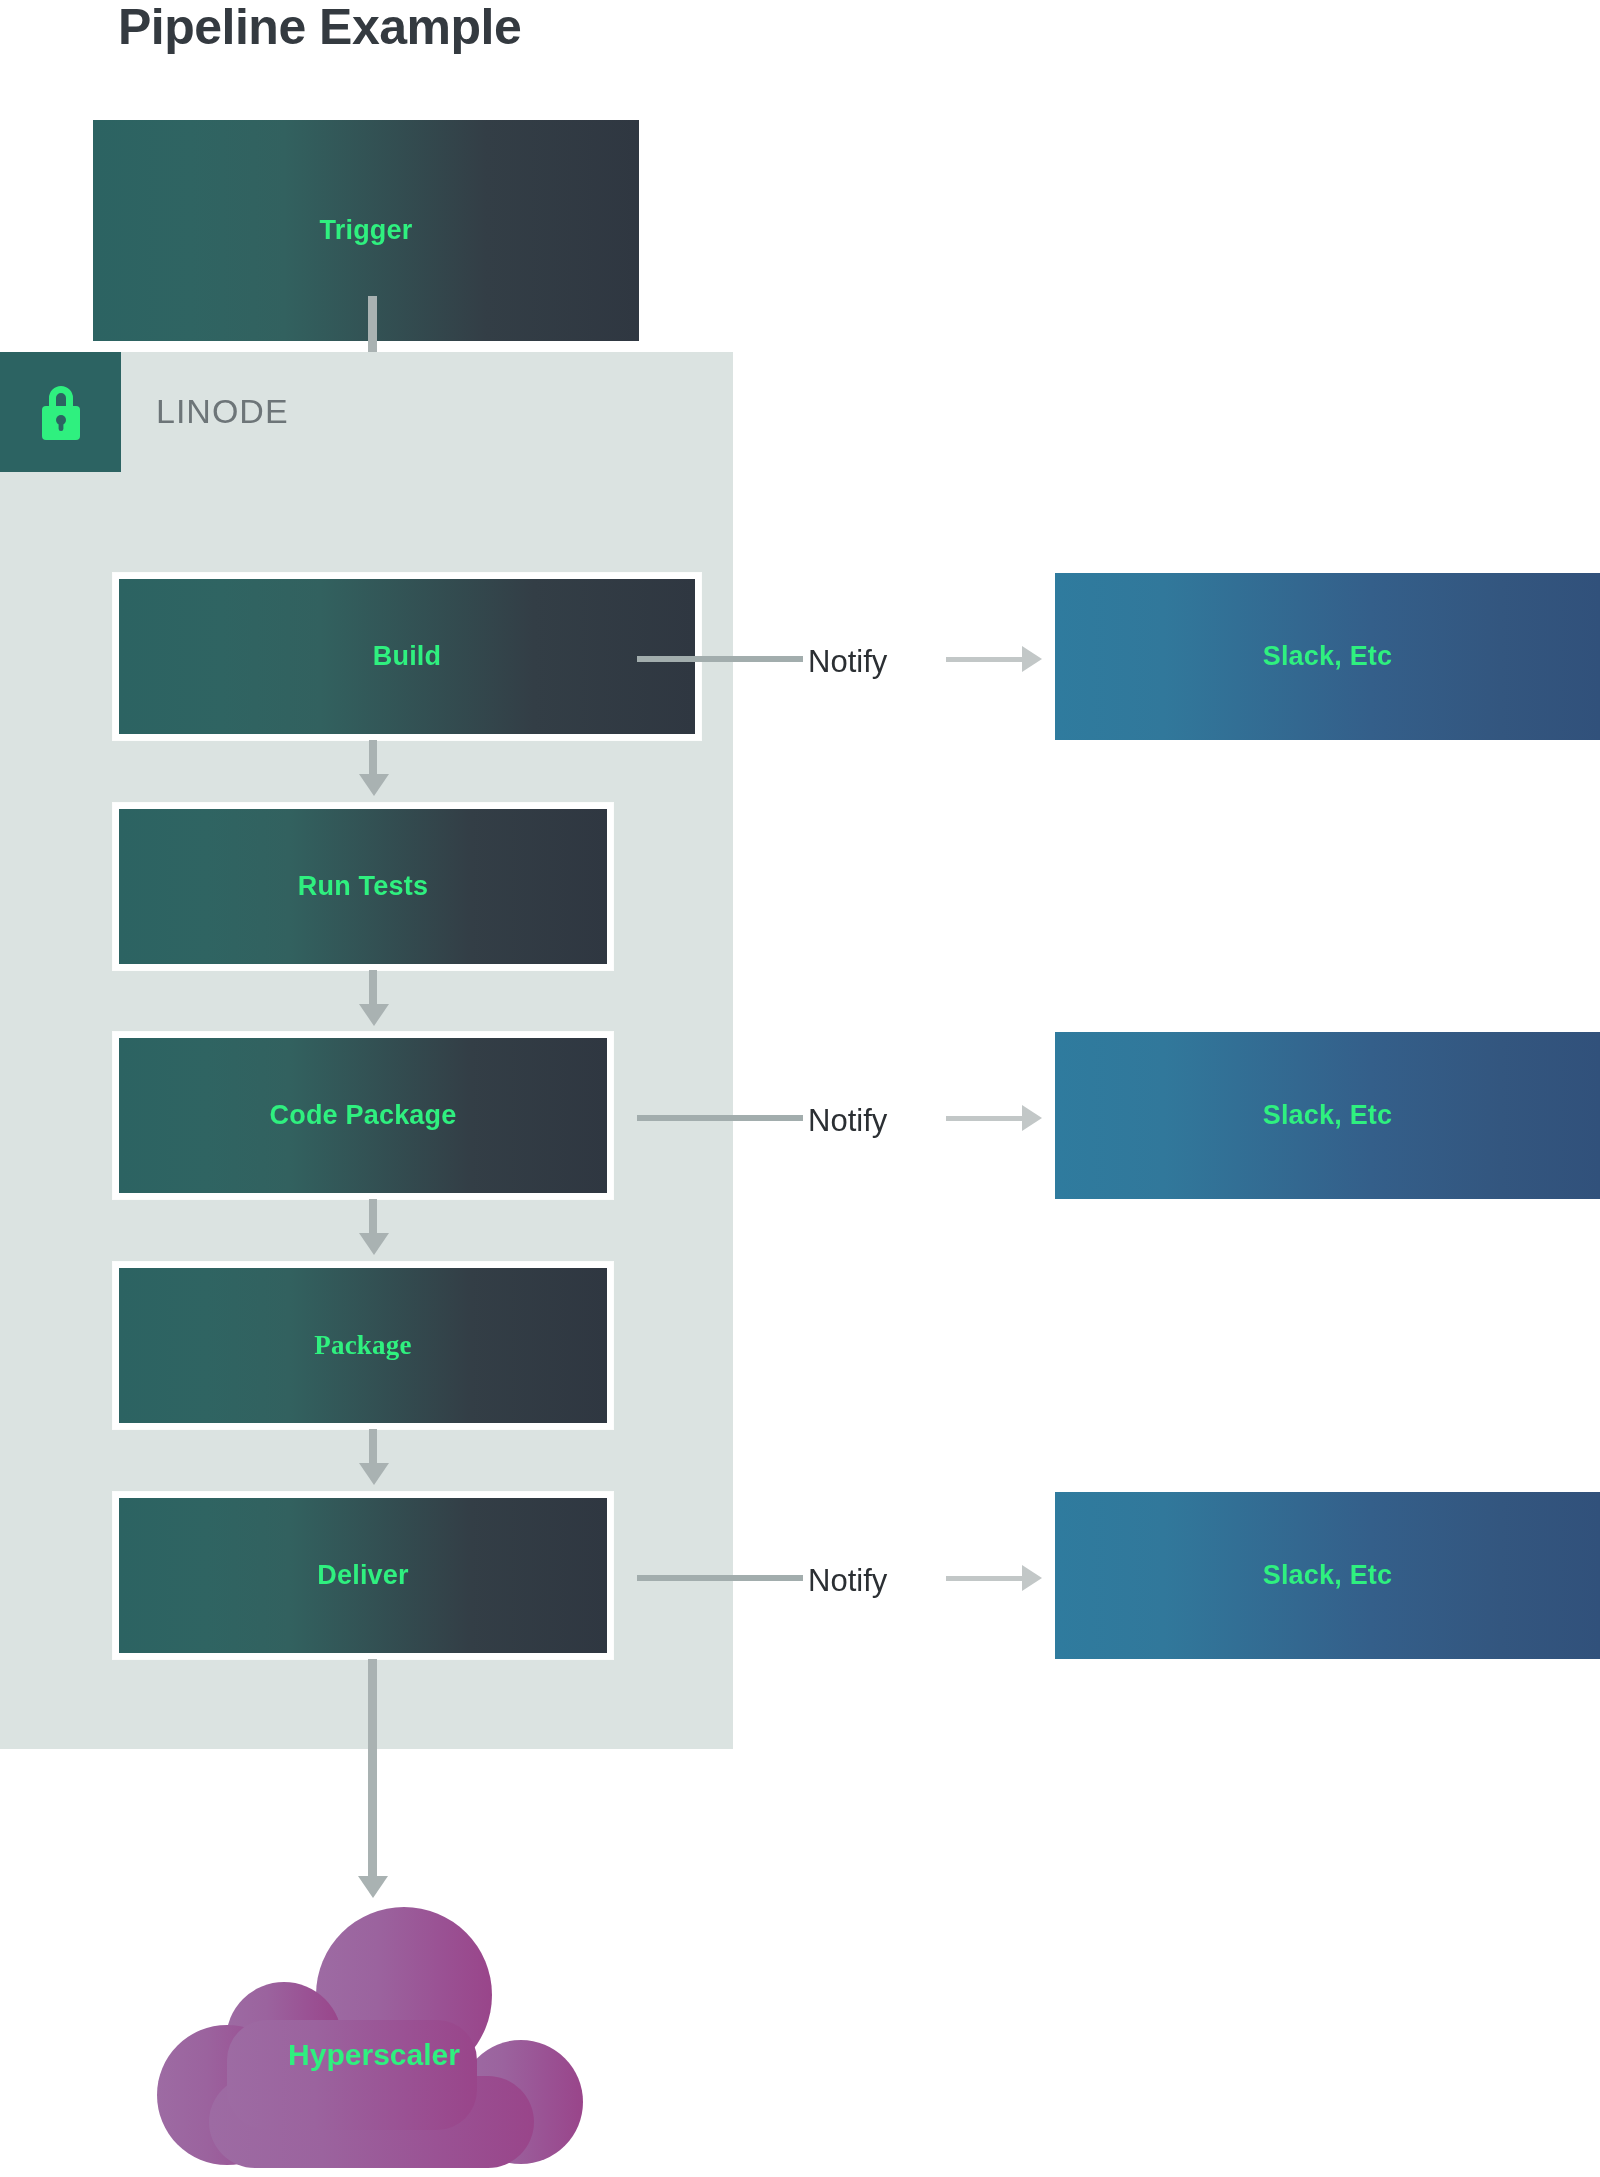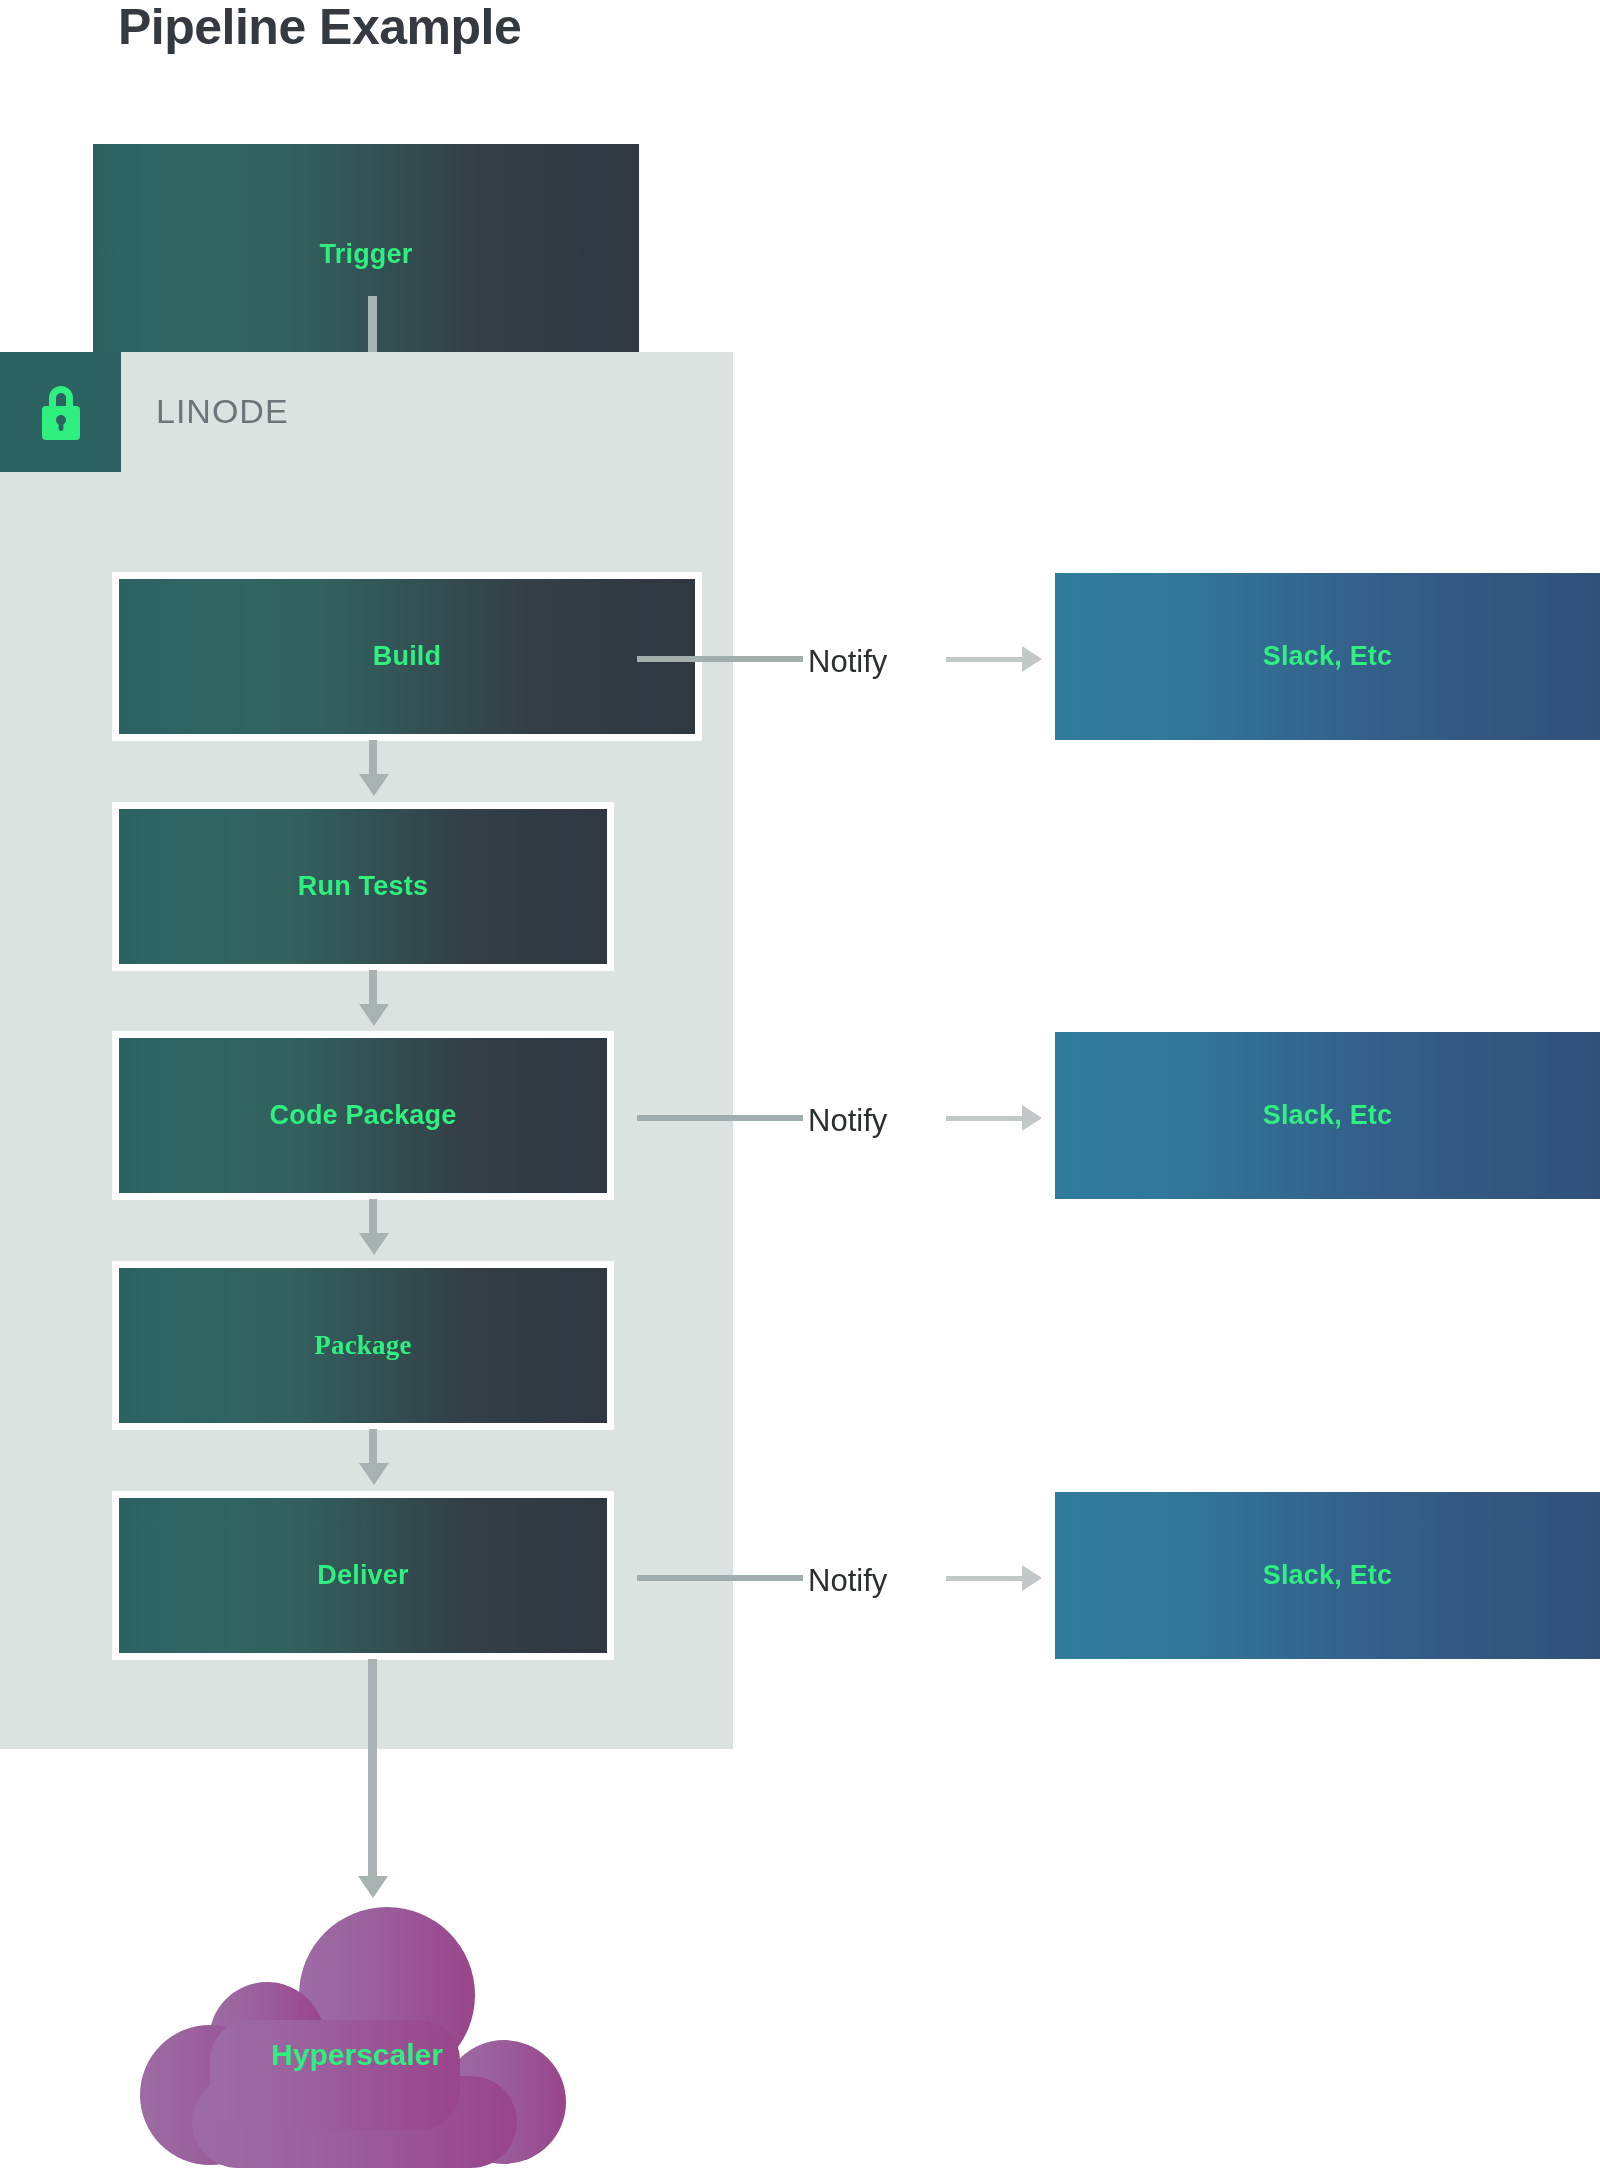--- a/index.html
+++ b/index.html
@@ -50,21 +50,20 @@
     border: 6px solid #ffffff;
     outline: 1px solid rgba(255,255,255,0.9);
   }
 
   
   #trigger-box {
     left: 93px;
     top: 120px;
     width: 546px;
     height: 221px;
-    margin-top: 24px;
   }
 
   
   #linode-container {
     position: absolute;
     left: 0px;
     top: 352px;
     width: 733px;
     height: 1397px;
     background: #dbe3e1;
@@ -181,21 +180,21 @@
   #notify2-head { left: 1022px; top: 1105px; }
 
   #notify3-a { left: 637px; top: 1575px; }
   #notify3-label { left: 808px; top: 1563px; }
   #notify3-b { left: 946px; top: 1576px; }
   #notify3-head { left: 1022px; top: 1565px; }
 
   
   #cloud-group {
     position: absolute;
-    left: 132px;
+    left: 149px;
     top: 1880px;
     width: 450px;
     height: 290px;
   }
   #cloud-label {
     position: absolute;
     left: 0;
     top: 158px;
     width: 450px;
     text-align: center;

